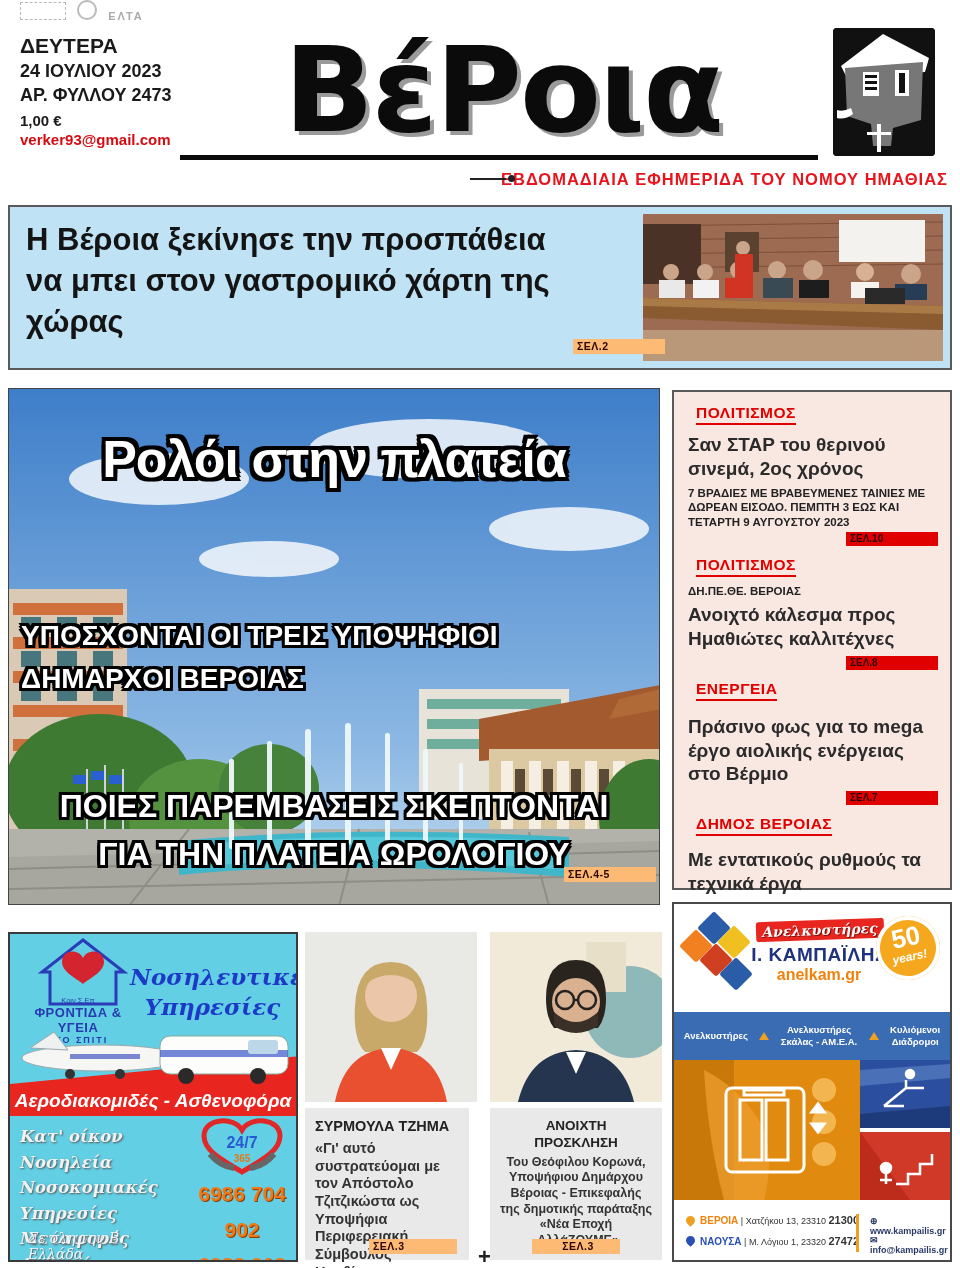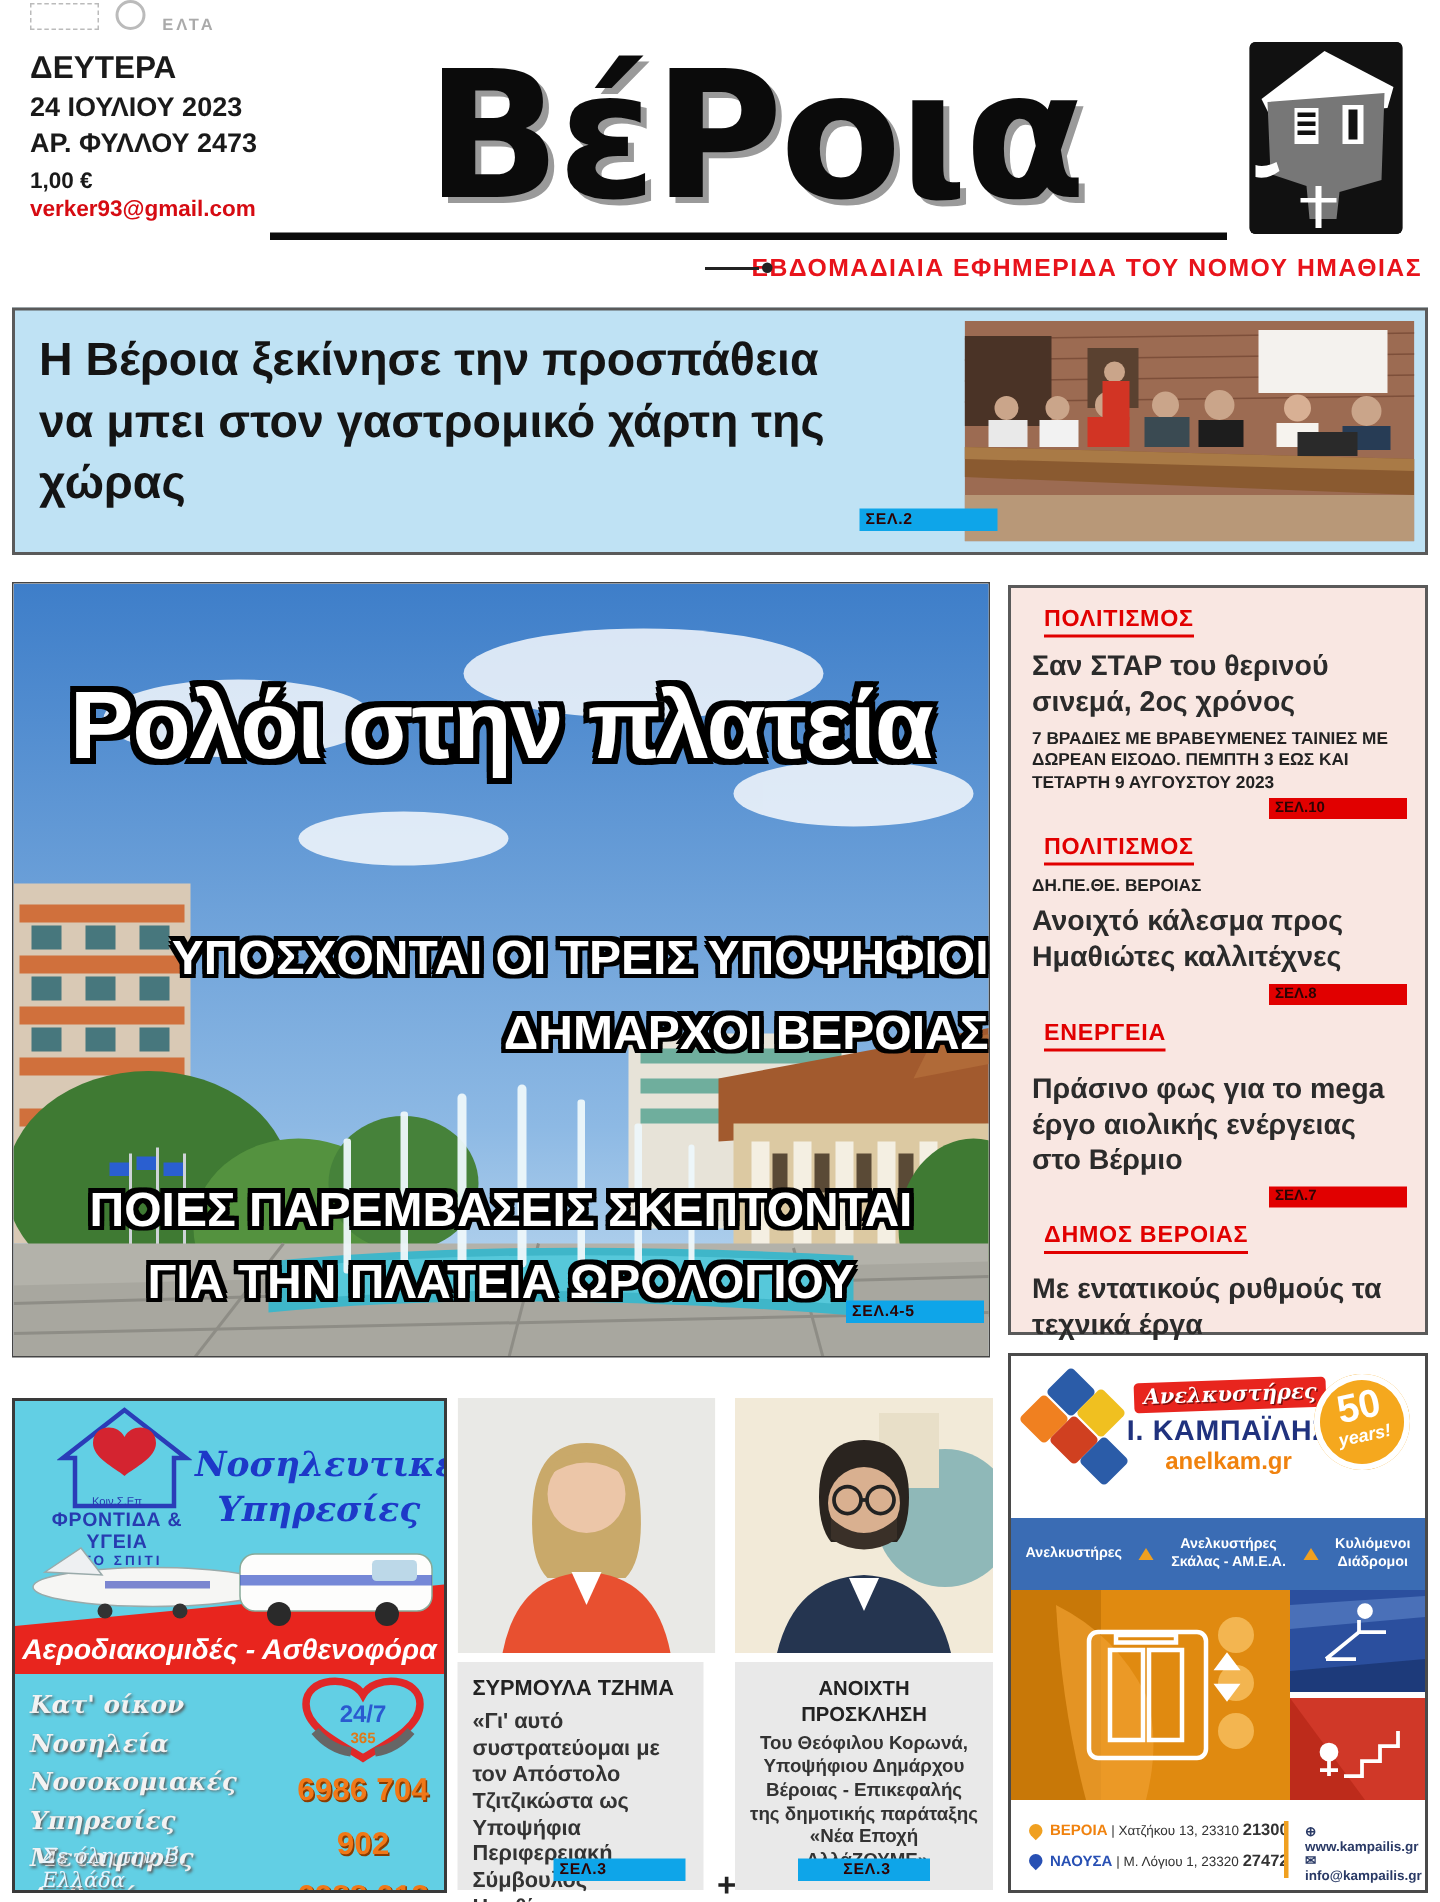--- a/index.html
+++ b/index.html
@@ -22,27 +22,27 @@
   .tagline-line { position:absolute; left:0px; top:8px; width:36px; height:2px; background:#222; }
   .tagline-dot { position:absolute; left:38px; top:5px; width:7px; height:7px; background:#222; border-radius:50%; }
   .tagline { color:#e8131b; font-size:16.5px; font-weight:bold; letter-spacing:1px; }
 
   
   .topstory { left:8px; top:205px; width:944px; height:165px; background:#bfe2f4; border:2px solid #5a5a5a; }
   .topstory h1 { position:absolute; left:16px; top:12px; width:560px; font-size:31px; line-height:1.33; color:#141414; font-weight:bold; }
   .topstory .photo { position:absolute; right:7px; top:7px; width:300px; height:147px; overflow:hidden; }
 
   
-  .pg { position:absolute; width:92px; height:15px; background:#0ea5e9; color:#2d0303; font-size:10.5px; font-weight:bold; line-height:15px; padding-left:4px; letter-spacing:.5px; }
+  .pg { position:absolute; width:92px; height:15px; background:#fdba74; color:#2d0303; font-size:10.5px; font-weight:bold; line-height:15px; padding-left:4px; letter-spacing:.5px; }
 
   
   .mainstory { left:8px; top:388px; width:652px; height:517px; overflow:hidden; border:1px solid #444; }
   .outline-w { color:#fff; font-weight:800; text-shadow:-3px -3px 0 #000,3px -3px 0 #000,-3px 3px 0 #000,3px 3px 0 #000,0 -3px 0 #000,0 3px 0 #000,-3px 0 0 #000,3px 0 0 #000; }
-  .main-h1 { position:absolute; left:0; top:40px; width:100%; text-align:center; font-size:64px; letter-spacing:-1px; text-shadow:-4px -4px 0 #000,4px -4px 0 #000,-4px 4px 0 #000,4px 4px 0 #000,0 -4px 0 #000,0 4px 0 #000,-4px 0 0 #000,4px 0 0 #000; color:#fff; font-weight:800;margin-top:17px; }
-  .main-sub { position:absolute; left:0; top:225px; width:100%; text-align:right; font-size:32px; line-height:1.55; white-space:pre-line; }
+  .main-h1 { position:absolute; left:0; top:40px; width:100%; text-align:center; font-size:52px; letter-spacing:-1px; text-shadow:-4px -4px 0 #000,4px -4px 0 #000,-4px 4px 0 #000,4px 4px 0 #000,0 -4px 0 #000,0 4px 0 #000,-4px 0 0 #000,4px 0 0 #000; color:#fff; font-weight:800; }
+  .main-sub { position:absolute; left:12px; top:225px; width:100%; text-align:left; font-size:28px; line-height:1.55; white-space:pre-line; }
   .main-sec { position:absolute; left:0; top:393px; width:100%; text-align:center; font-size:32px; line-height:1.5; white-space:pre-line; }
 
   
   .sidebar { left:672px; top:390px; width:280px; height:500px; background:#f9e7e2; border:2px solid #5a5a5a; padding:12px 14px 8px 14px; }
   .sb-item { position:relative; margin-bottom:10px; }
   .sb-cat { display:inline-block; color:#e10000; font-size:15.5px; font-weight:bold; letter-spacing:.5px; border-bottom:2px solid #e10000; padding-bottom:1px; margin-left:8px; margin-bottom:8px; }
   .sb-kick-lg { font-size:17px; font-weight:bold; color:#222; margin-bottom:8px; }
   .sb-kick-sm { font-size:11.5px; font-weight:bold; color:#222; margin-bottom:6px; }
   .sb-title { font-size:19px; font-weight:bold; color:#2b2b2b; line-height:1.25; margin-bottom:5px; }
   .sb-sub { font-size:11.5px; font-weight:bold; color:#222; line-height:1.3; }

